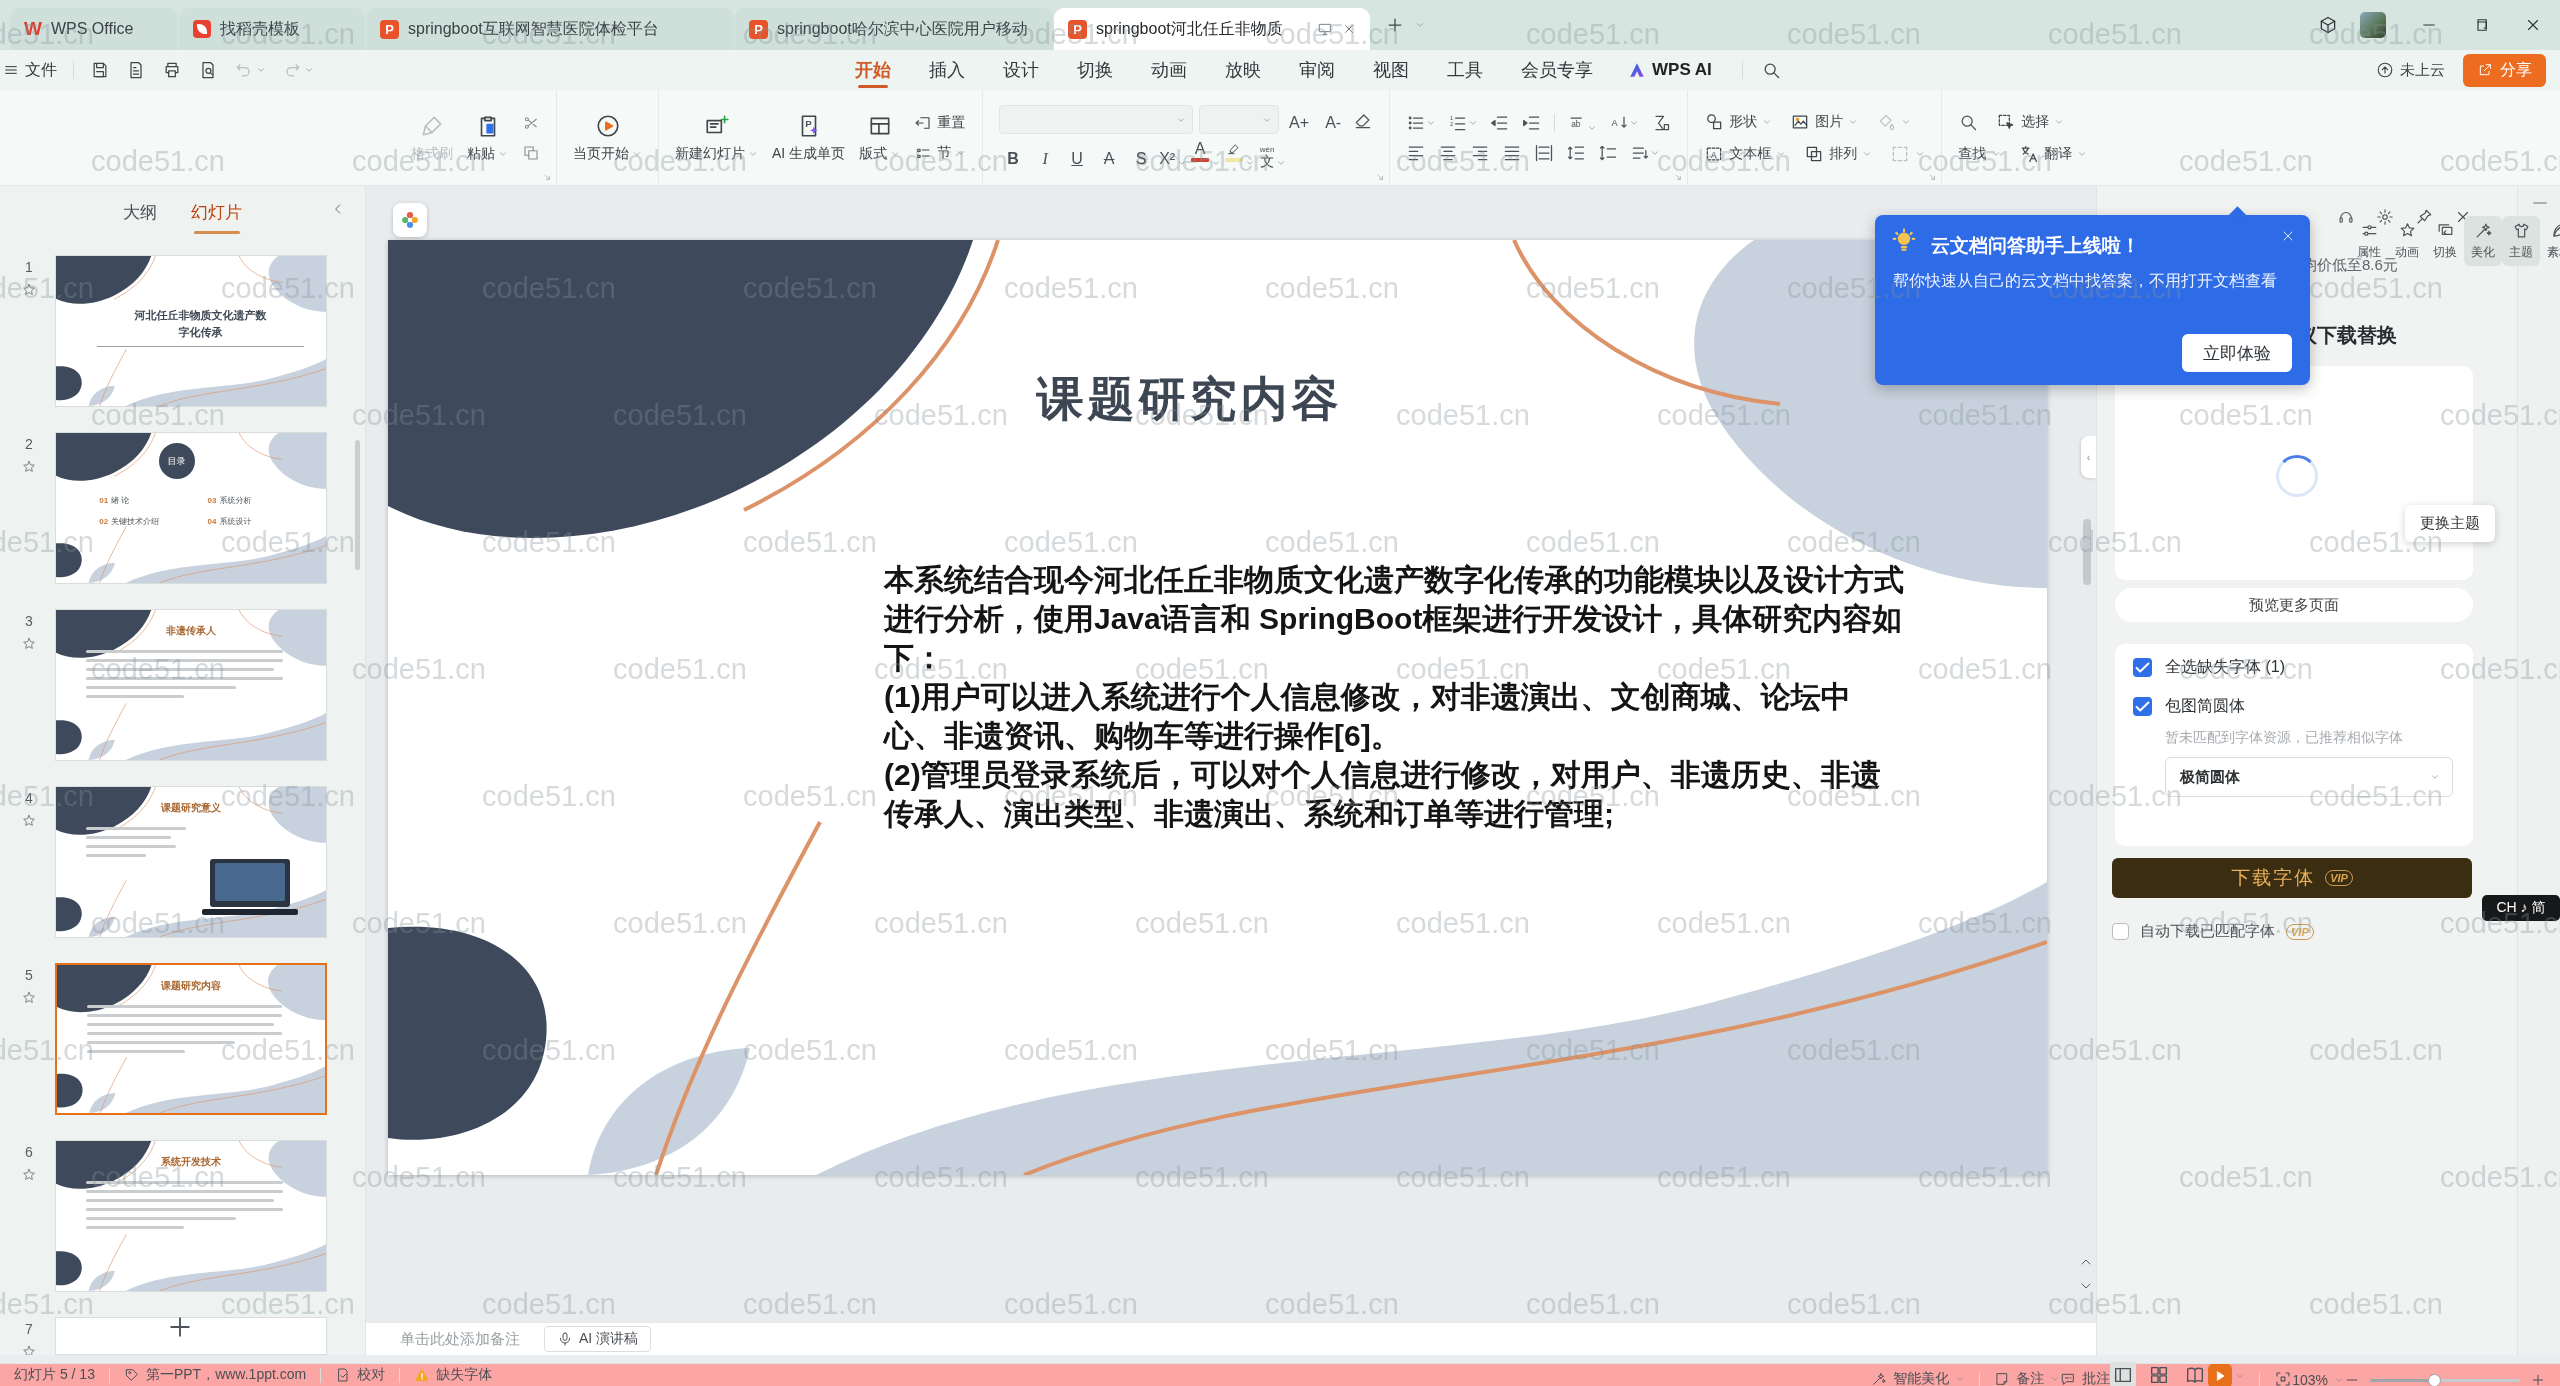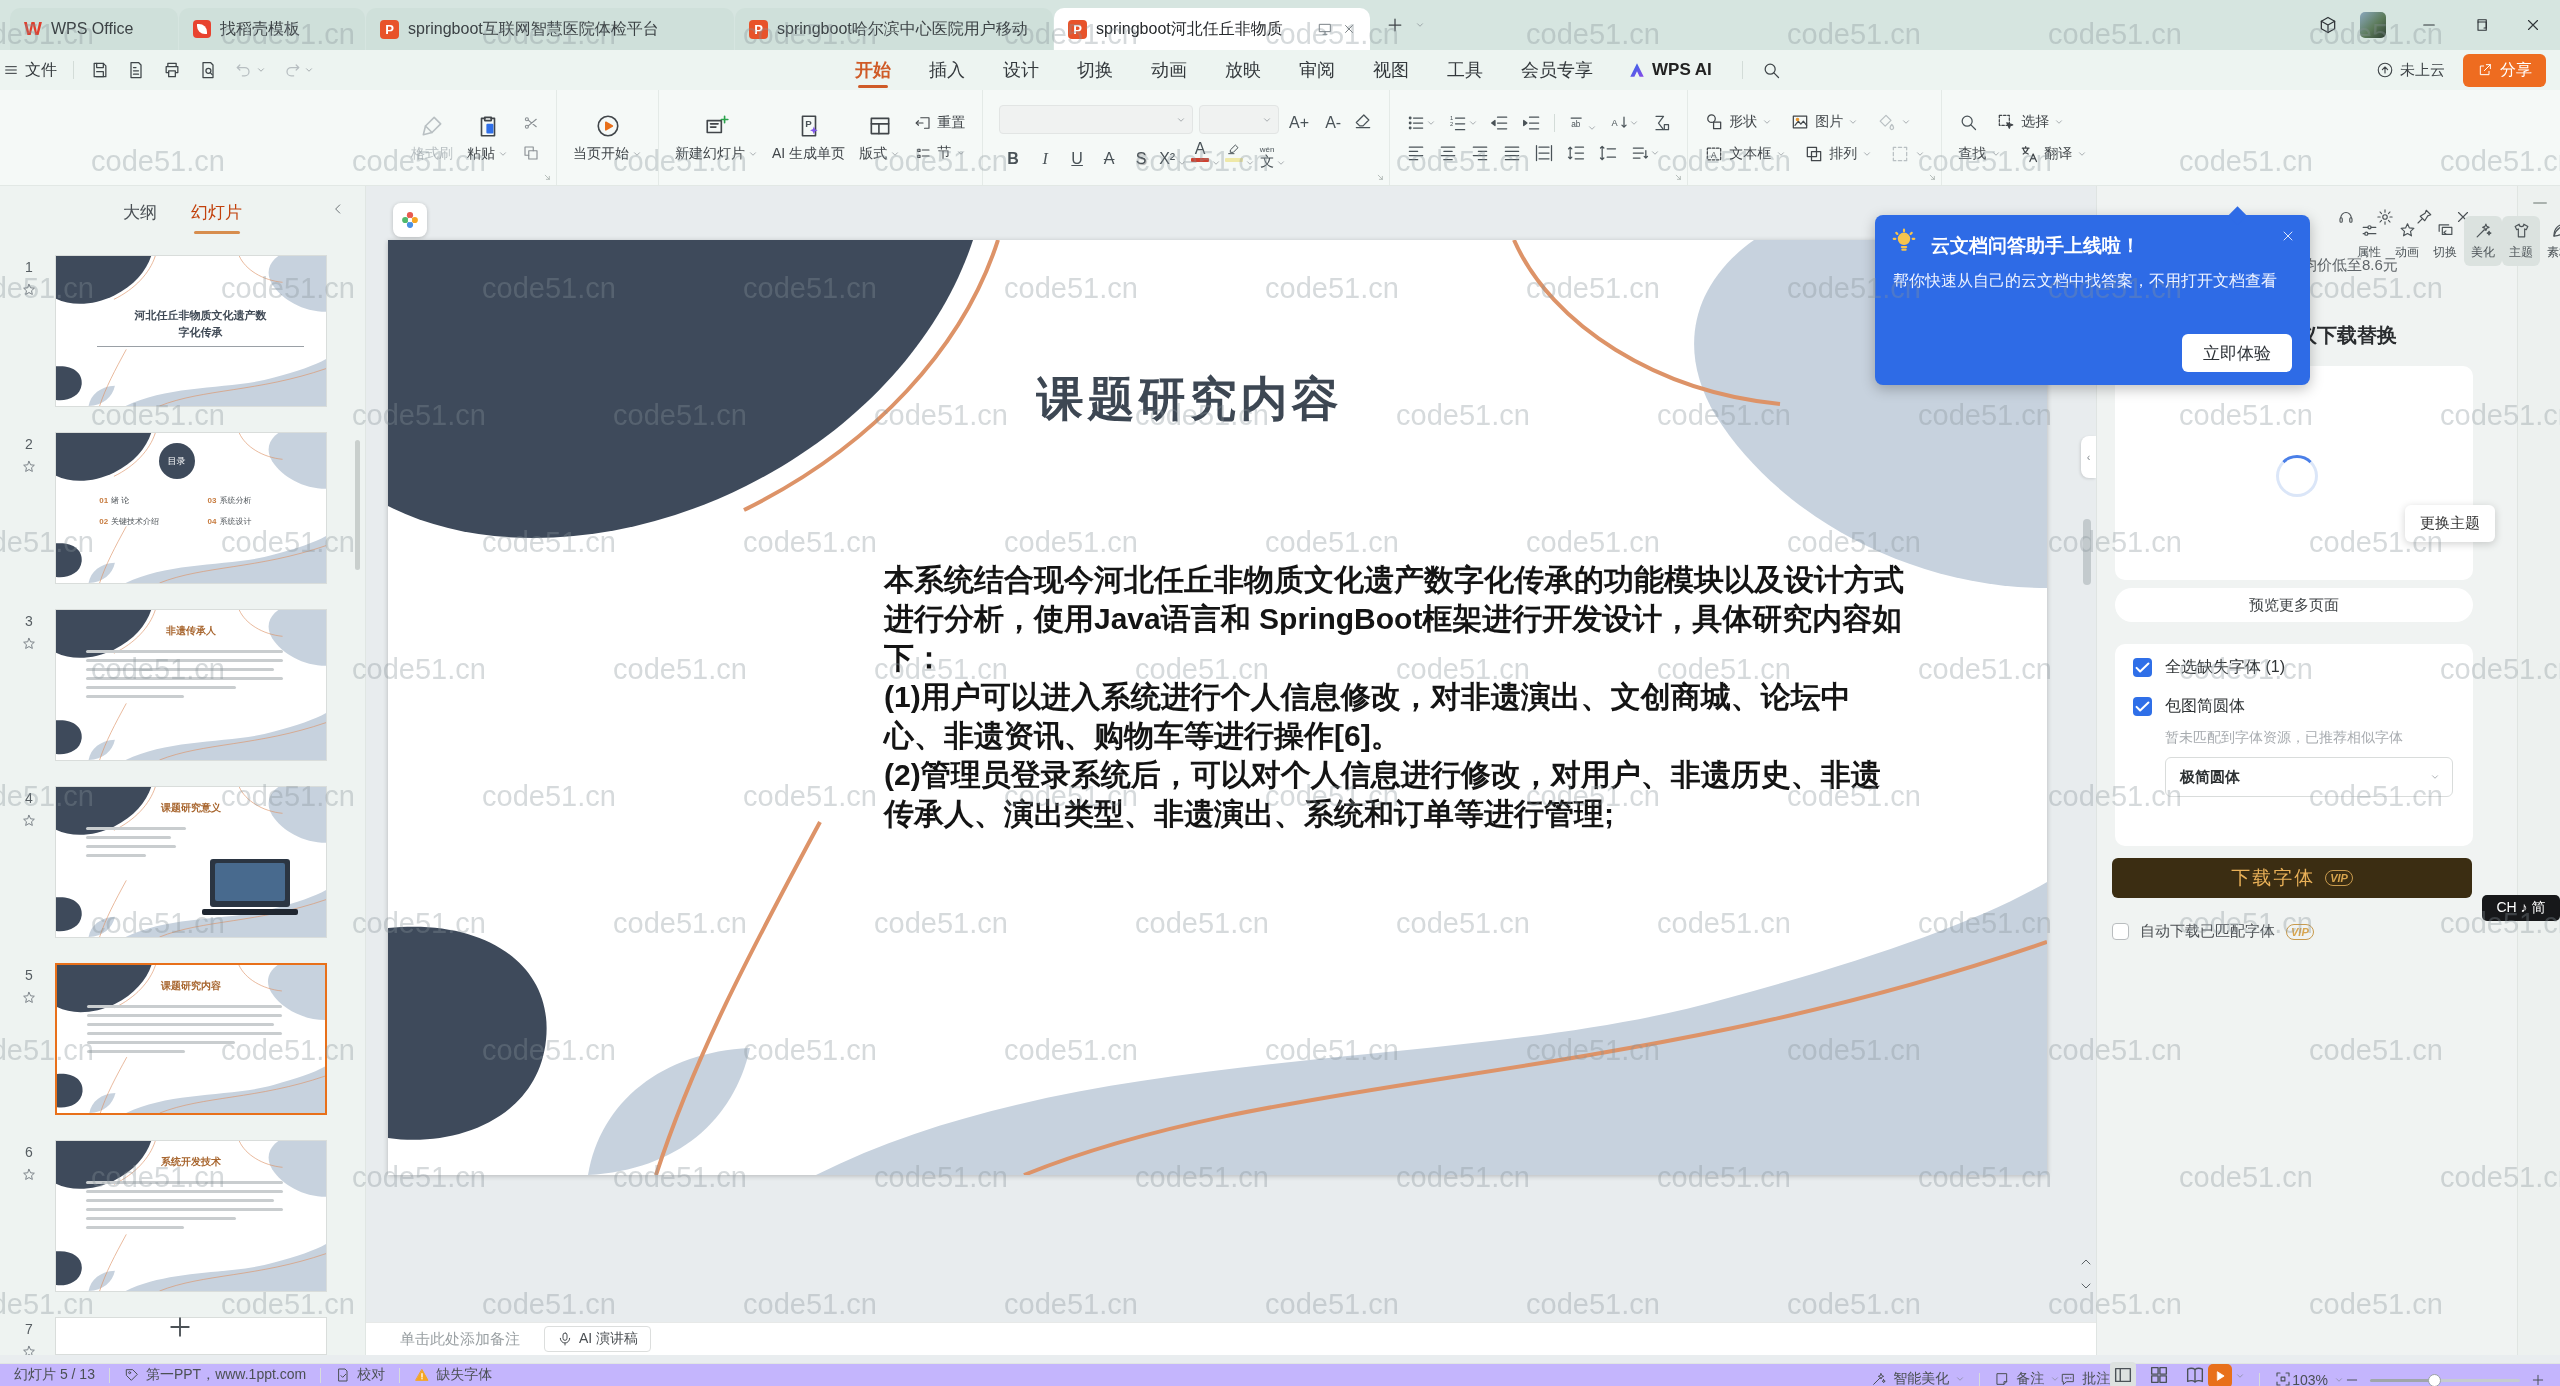--- a/index.html
+++ b/index.html
@@ -115,21 +115,21 @@
   .rp-auto{position:absolute;left:15px;top:736px;display:flex;align-items:center;gap:11px;font-size:15px;color:#4a4e52}
   .rp-auto .cb.empty{width:17px;height:17px}
   .tooltip-theme{position:absolute;left:2405px;top:505px;background:#fff;border-radius:6px;box-shadow:0 2px 8px rgba(0,0,0,.18);padding:9px 15px;font-size:15px;color:#333;z-index:40;white-space:nowrap}
   
   .rail{width:44px;background:#edf1ef;border-left:1px solid #e0e5e2;display:flex;flex-direction:column;align-items:center;padding-top:16px;flex:none;position:relative}
   .rail-dash{width:14px;height:2px;background:#aab2ae;border-radius:1px;margin-bottom:12px}
   .rail-item{display:flex;flex-direction:column;align-items:center;gap:4px;font-size:12px;color:#4d5458;width:38px;padding:5px 0;border-radius:6px;margin-bottom:5px}
   .rail-item.active{background:#dbe2df}
   .rail-item .ri{width:19px;height:19px}
   
-  .statusbar{position:absolute;left:0;bottom:0;width:100%;height:23px;background:#c4b5fd;border-top:1px solid #e1e6e3;display:flex;align-items:center;padding:0 14px;box-sizing:border-box;font-size:14px;color:#4b5054}
+  .statusbar{position:absolute;left:0;bottom:0;width:100%;height:23px;background:#fca5a5;border-top:1px solid #e1e6e3;display:flex;align-items:center;padding:0 14px;box-sizing:border-box;font-size:14px;color:#4b5054}
   .st-sep{width:1px;height:15px;background:#d8dddb;margin:0 14px}
   .st-item{display:flex;align-items:center;gap:6px;white-space:nowrap}
   .st-right{margin-left:auto;display:flex;align-items:flex-end;}
   .viewbox{display:flex;align-items:center;gap:10px}
   .vic{width:22px;height:22px;padding:2px;border-radius:4px;color:#4b5257;box-sizing:content-box}
   .vic.active{background:#dde2e0}
   .playsq{width:24px;height:24px;background:#e8701a;border-radius:5px;display:flex;align-items:center;justify-content:center}
   .zoomslider{display:flex;align-items:center;gap:10px}
   .track{position:relative;width:150px;height:3px;border-radius:2px;background:#c6cccf}
   .track .fill{position:absolute;left:0;top:0;height:3px;width:64px;background:#9fa6aa;border-radius:2px}

